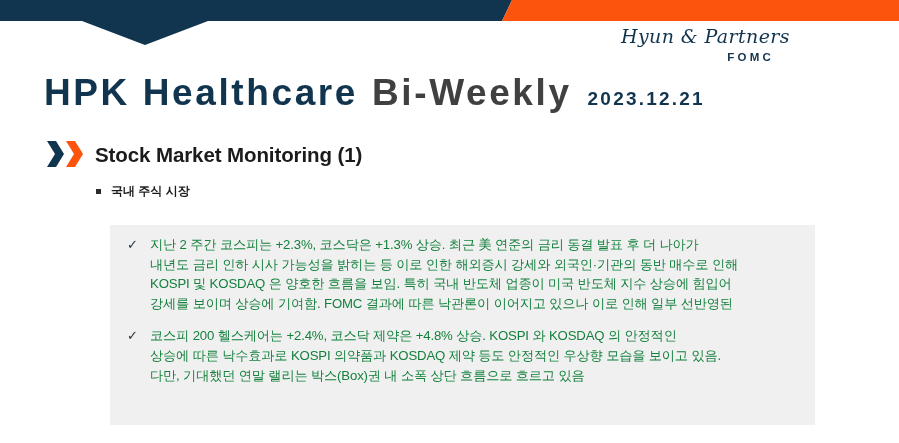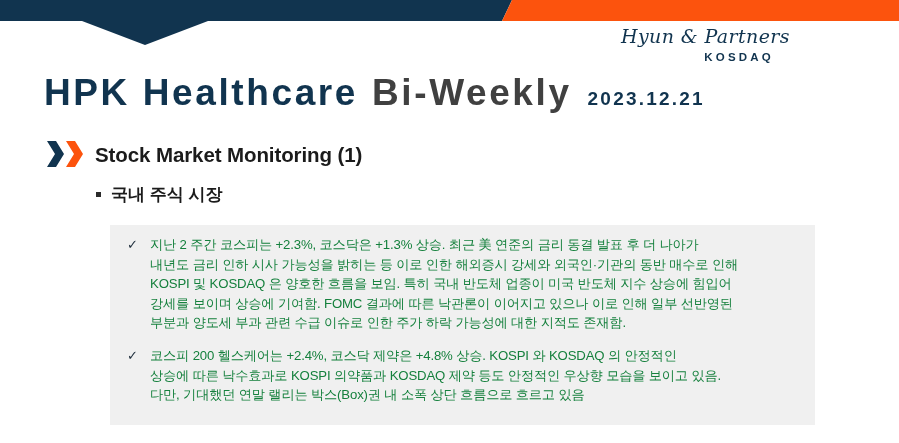--- a/index.html
+++ b/index.html
@@ -88,21 +88,21 @@
   
   .sub{
     position:absolute; left:96px; top:183px;
     display:flex; align-items:center;
   }
   .sub-bullet{
     width:5px; height:5px; background:#2b2b2b; margin-right:10px;
     flex:none;
   }
   .sub-title{
-    font-size:17px; font-weight:bold; color:#1b1b1b;
+    font-size:12px; font-weight:bold; color:#1b1b1b;
   }
 
   
   .box{
     position:absolute; left:110px; top:225px;
     width:705px; height:200px;
     background:#f0f0f0;
     padding:10px 14px 0 14px;
   }
   .item{ display:flex; margin-bottom:13px; }
@@ -123,21 +123,21 @@
 <div class="page">
 
   <div class="topbar">
     <div class="topbar-navy"></div>
     <div class="topbar-orange"></div>
   </div>
   <div class="notch"></div>
 
   <div class="brand">
     <div class="brand-script">Hyun &amp; Partners</div>
-    <div class="brand-korea">KOSDAQ</div>
+    <div class="brand-korea">FOMC</div>
   </div>
 
   <div class="title-row">
     <span class="t-main">HPK Healthcare</span>
     <span class="t-accent">Bi-Weekly</span>
     <span class="t-date">2023.12.21</span>
   </div>
 
   <div class="sec">
     <span class="chevs">
@@ -154,21 +154,20 @@
 
   <div class="box">
 
     <div class="item">
       <span class="item-check">✓</span>
       <div class="item-body">
         <div class="line">지난 2 주간 코스피는 +2.3%, 코스닥은 +1.3% 상승. 최근 美 연준의 금리 동결 발표 후 더 나아가</div>
         <div class="line">내년도 금리 인하 시사 가능성을 밝히는 등 이로 인한 해외증시 강세와 외국인·기관의 동반 매수로 인해</div>
         <div class="line">KOSPI 및 KOSDAQ 은 양호한 흐름을 보임. 특히 국내 반도체 업종이 미국 반도체 지수 상승에 힘입어</div>
         <div class="line">강세를 보이며 상승에 기여함. FOMC 결과에 따른 낙관론이 이어지고 있으나 이로 인해 일부 선반영된</div>
-        <div class="line">부분과 양도세 부과 관련 수급 이슈로 인한 주가 하락 가능성에 대한 지적도 존재함.</div>
       </div>
     </div>
 
     <div class="item">
       <span class="item-check">✓</span>
       <div class="item-body">
         <div class="line">코스피 200 헬스케어는 +2.4%, 코스닥 제약은 +4.8% 상승. KOSPI 와 KOSDAQ 의 안정적인</div>
         <div class="line">상승에 따른 낙수효과로 KOSPI 의약품과 KOSDAQ 제약 등도 안정적인 우상향 모습을 보이고 있음.</div>
         <div class="line">다만, 기대했던 연말 랠리는 박스(Box)권 내 소폭 상단 흐름으로 흐르고 있음</div>
       </div>

